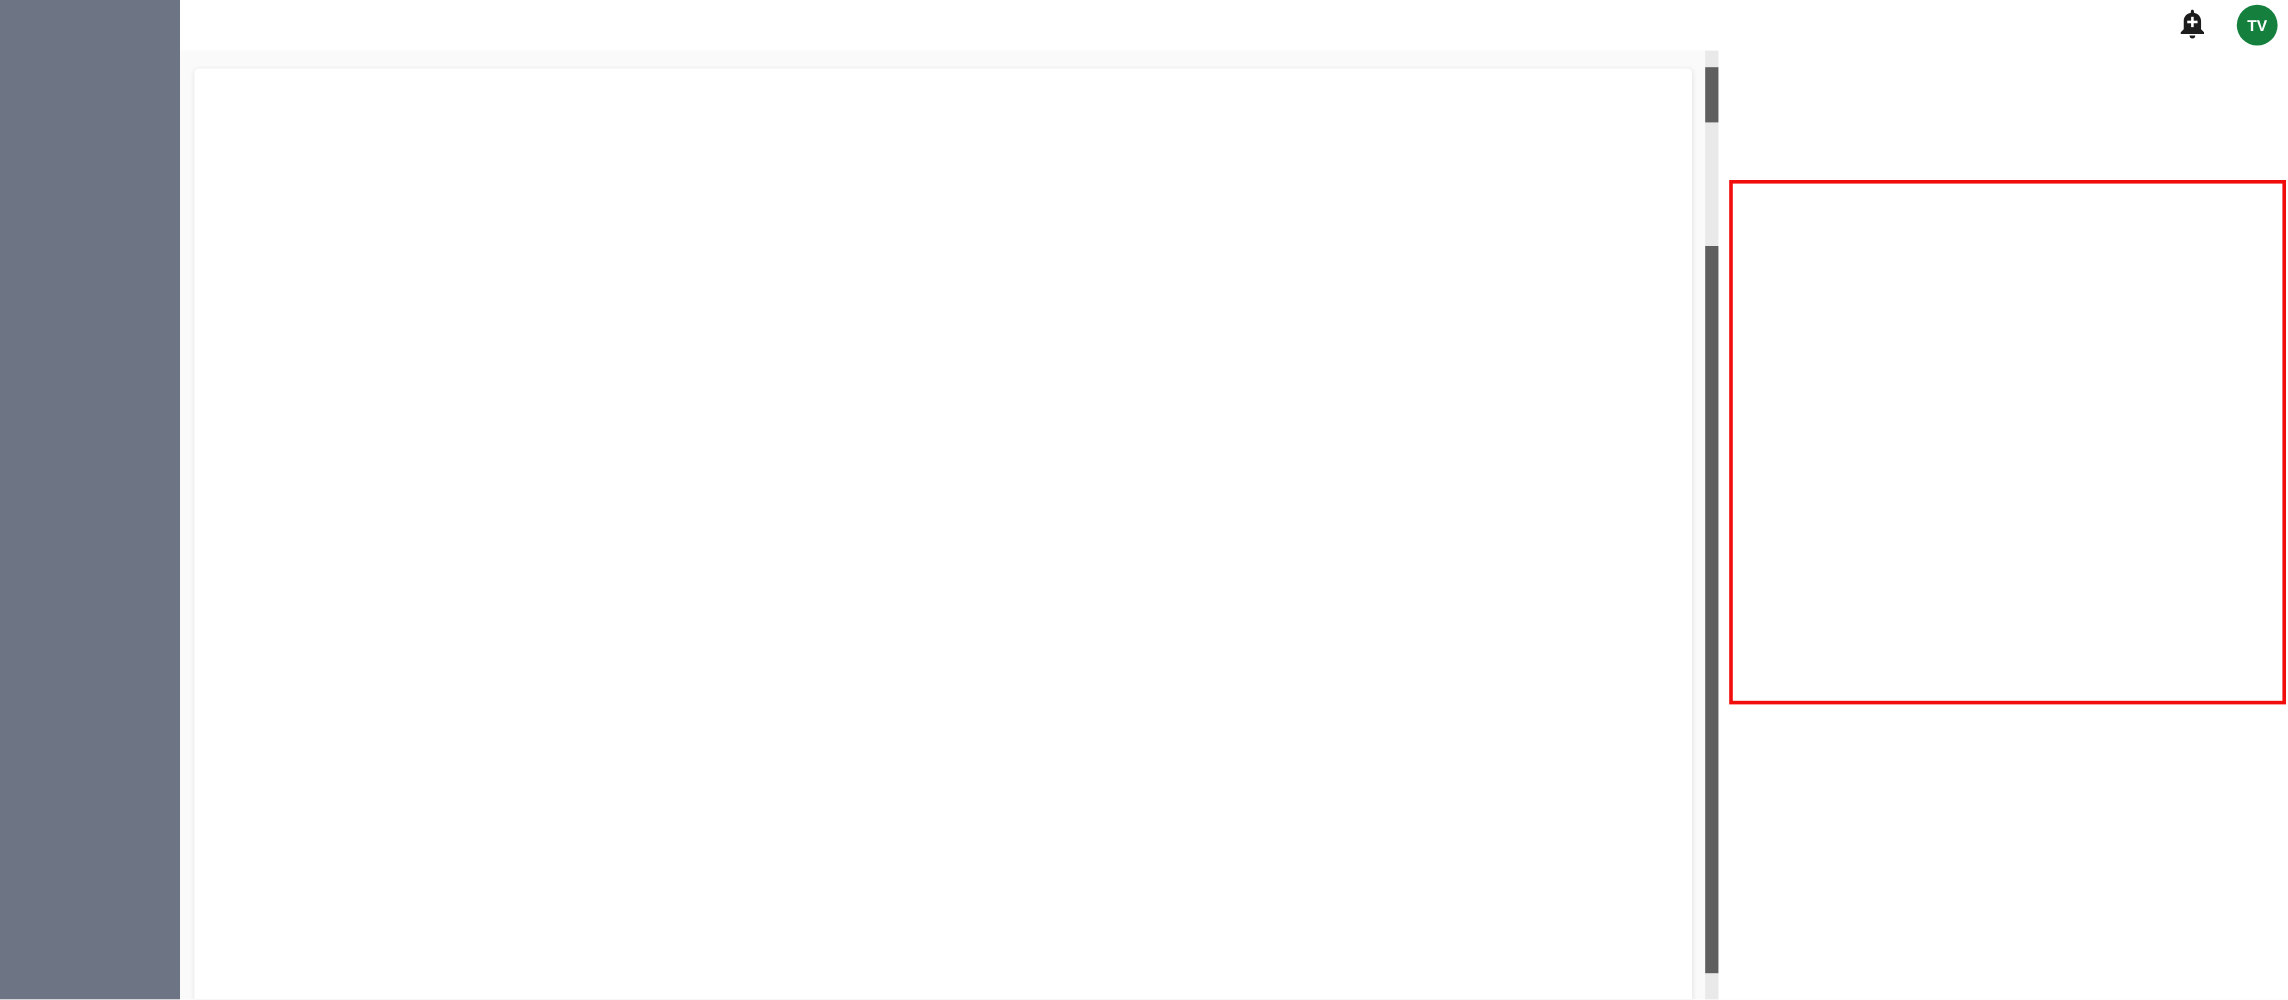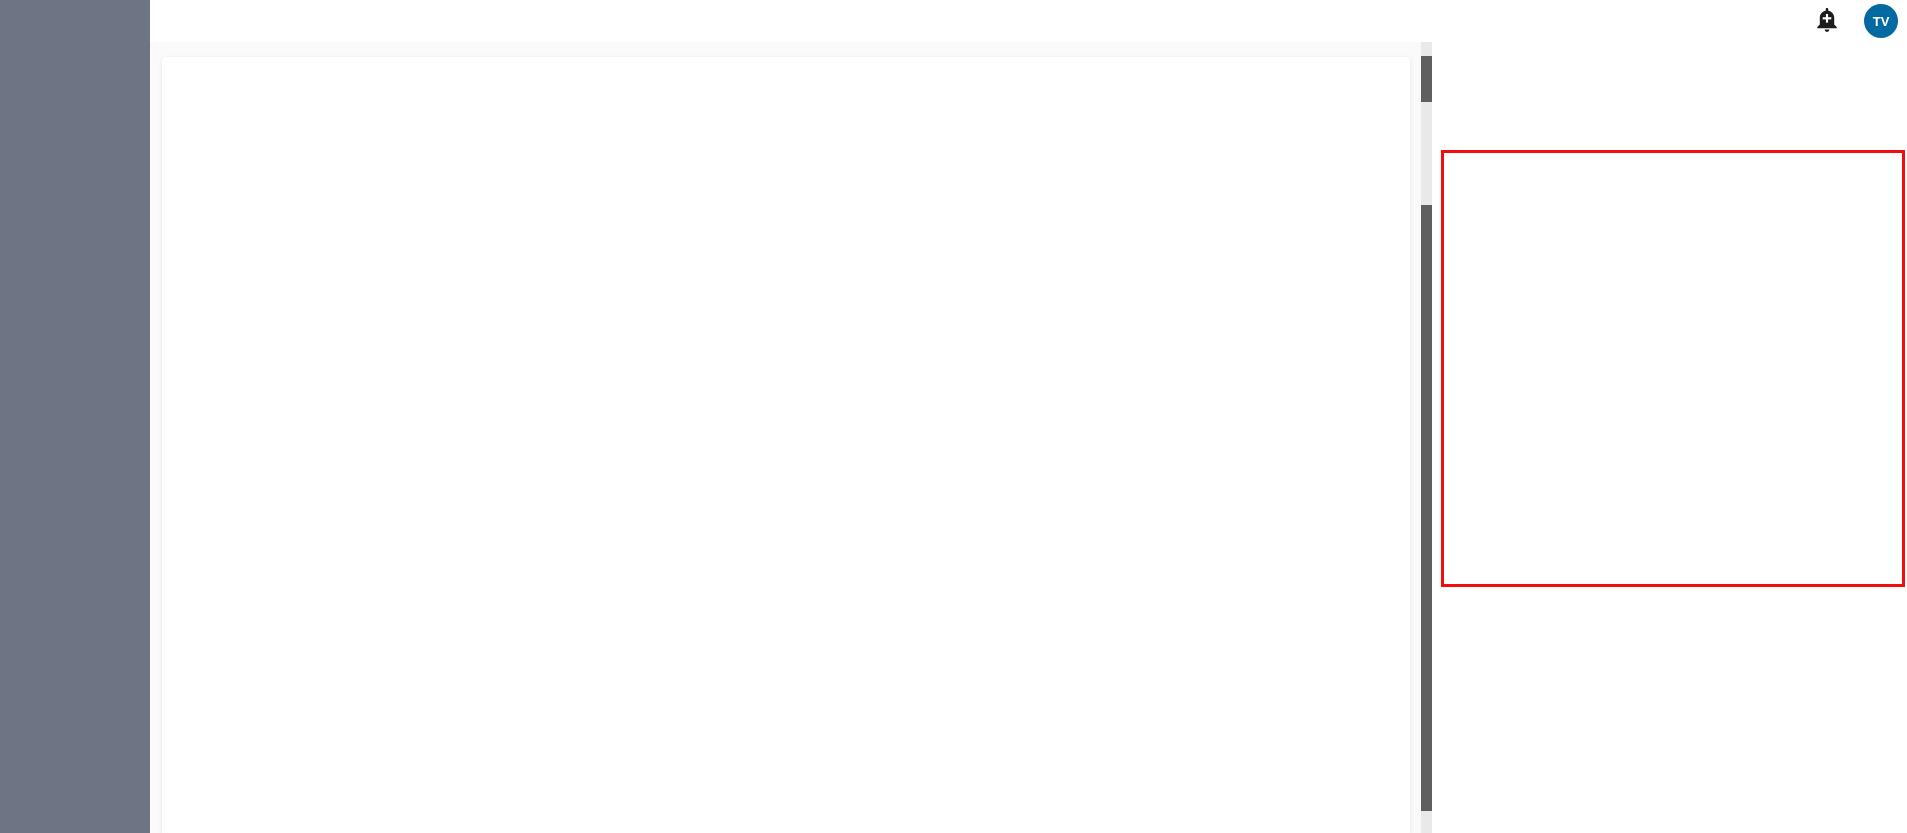--- a/index.html
+++ b/index.html
@@ -27,21 +27,21 @@
            box-shadow:inset 0 0 0 9px rgba(255,255,255,.14); display:flex; flex-direction:column; align-items:center;
            justify-content:center; color:#fff; }
   .aicpa .l1 { font-size:12px; font-weight:700; letter-spacing:.5px; }
   .aicpa .hr { width:34px; height:1px; background:#fff; margin:2px 0; }
   .aicpa .l2 { font-size:14px; font-weight:700; letter-spacing:1px; }
   .aicpa .l3 { font-size:5px; margin-top:2px; }
 
   
   .topbar { left:150px; top:0; width:1757px; height:42px; background:#fff; z-index:4; }
   .bell { left:1814px; top:7px; width:26px; height:28px; cursor:pointer; z-index:6; }
-  .avatar { left:1864px; top:4px; width:34px; height:34px; border-radius:50%; background:#0369a1; color:#fff;
+  .avatar { left:1864px; top:4px; width:34px; height:34px; border-radius:50%; background:#15803d; color:#fff;
             font-size:13px; font-weight:700; display:flex; align-items:center; justify-content:center; cursor:pointer; z-index:6; }
 
   
   .main-panel { left:162px; top:57px; width:1248px; height:776px; background:#fff;
                 border-radius:4px 4px 0 0; box-shadow:0 1px 4px rgba(0,0,0,.09); z-index:1; }
   .step-circle { width:28px; height:28px; border:1px solid #9a9a9a; border-radius:50%; color:#757575;
                  font-size:13.5px; display:flex; align-items:center; justify-content:center; background:#fff; }
   .step-title { font-size:17px; color:#6b6b6b; letter-spacing:.2px; }
   .inner-card { background:#fff; border-radius:6px; box-shadow:0 1px 5px rgba(0,0,0,.16); }
   .card-title { font-size:15px; font-weight:700; color:#3c3c3c; }

